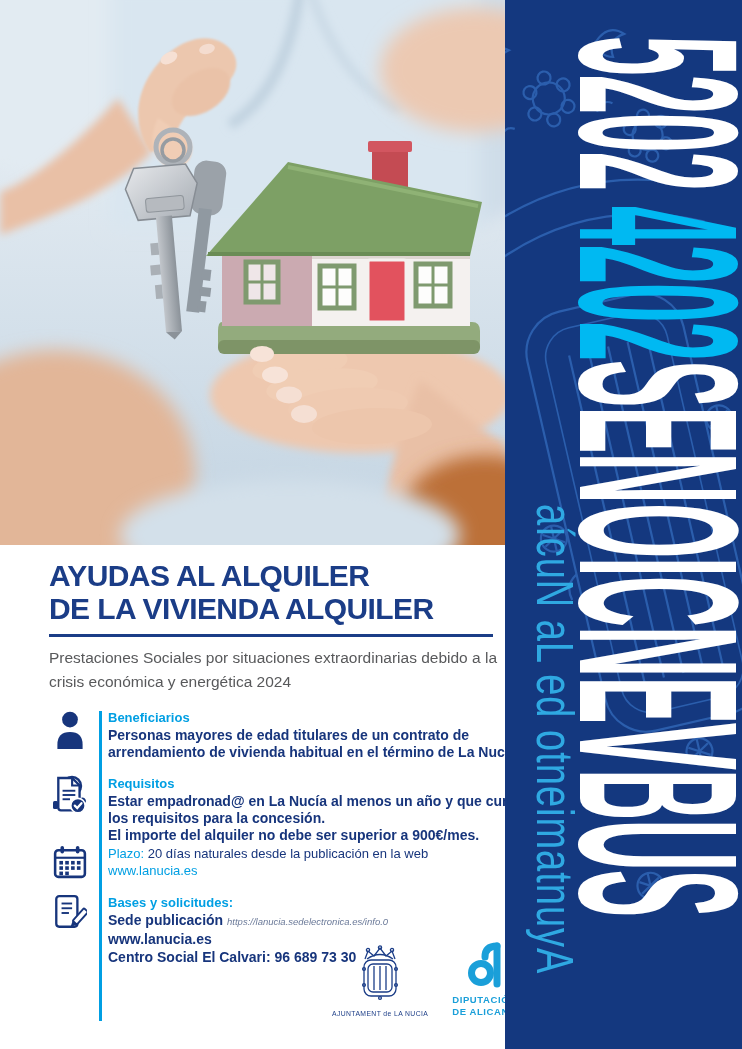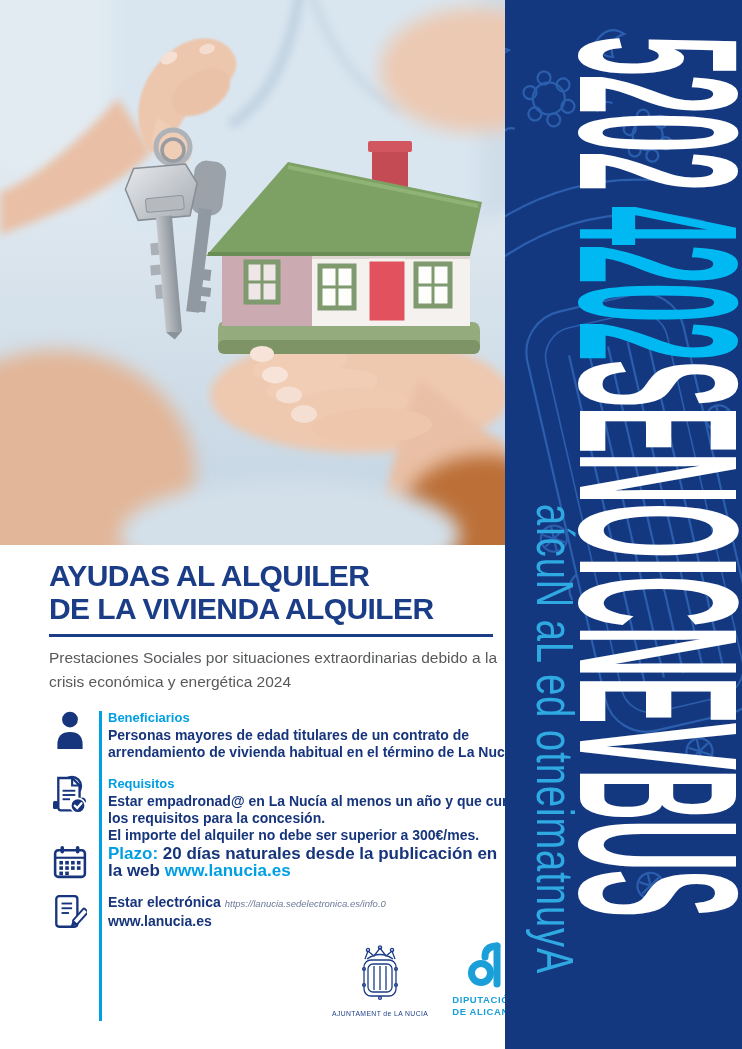--- a/index.html
+++ b/index.html
@@ -12,21 +12,21 @@
   .title{margin:14px 0 0 48px;color:#1b3d87;font-size:30px;line-height:33px;
          font-weight:800;letter-spacing:-0.6px;}
   .rule{margin:9px 0 0 48px;width:444px;height:3px;background:#1b3d87;}
   .subtitle{margin:9px 0 0 48px;width:452px;color:#58595b;font-size:15.5px;line-height:24px;}
   .sections{position:relative;margin:15px 0 0 0;padding-left:107px;}
   .vline{position:absolute;left:98px;top:2px;width:2.5px;height:310px;background:#009fe3;}
   .section{position:relative;width:400px;}
   .sec-icon{position:absolute;left:-64px;top:0;width:52px;display:flex;justify-content:center;}
   .sec-h{color:#009fe3;font-size:13px;font-weight:700;line-height:17px;}
   .sec-b{color:#17357c;font-size:14px;font-weight:700;line-height:16.5px;margin-top:1px;}
-  .mix{color:#17357c;font-size:17px;font-weight:700;line-height:17px;}
+  .mix{color:#17357c;font-size:13px;font-weight:400;line-height:17px;}
   .mix .lbl{color:#009fe3;}
   .mix .lnk{color:#009fe3;}
   .url{color:#6b7a99;font-size:9.5px;font-style:italic;font-weight:400;}
   .mb1{margin-bottom:15px;} .mb2{margin-bottom:14px;} .mb3{margin-bottom:1px;} .mb4{margin-bottom:15px;}
   
   .logos{position:absolute;left:332px;top:940px;display:flex;align-items:flex-end;gap:24px;}
   .logo-blk{display:flex;flex-direction:column;align-items:center;}
   .crest-cap{margin-top:3px;color:#1b3d87;font-size:6.8px;letter-spacing:0.4px;white-space:nowrap;}
   .dipu-cap{margin-top:4px;color:#1a9fd9;font-size:9.5px;font-weight:700;letter-spacing:0.6px;
             line-height:11.5px;text-align:left;}
@@ -199,21 +199,21 @@
                 <line x1="9" y1="14" x2="21" y2="14"></line>
                 <line x1="9" y1="18" x2="21" y2="18"></line>
                 <line x1="9" y1="22" x2="16" y2="22"></line>
               </g>
             <circle cx="23.5" cy="28" r="6.8" fill="#17357c" stroke="#fff" stroke-width="1.6"></circle>
             <path d="M20.5,28 l2.3,2.3 l4,-4.6" fill="none" stroke="#fff" stroke-width="2.1" stroke-linecap="round"></path>
           </svg>
         </span>
         <div class="sec-h">Requisitos</div>
         <div class="sec-b" style="width:440px">Estar empadronad@ en La Nucía al menos un año y que cumpla los requisitos para la concesión.</div>
-        <div class="sec-b">El importe del alquiler no debe ser superior a 300€/mes.</div>
+        <div class="sec-b">El importe del alquiler no debe ser superior a 900€/mes.</div>
       </div>
 
       <div class="section mb4">
         <span class="sec-icon">
           <svg width="34" height="34" viewBox="0 0 32 32">
             <rect x="2" y="5" width="28" height="25" rx="3" fill="#fff" stroke="#17357c" stroke-width="2.4"></rect>
             <rect x="7" y="1" width="3.4" height="7" rx="1.7" fill="#17357c"></rect>
             <rect x="21.5" y="1" width="3.4" height="7" rx="1.7" fill="#17357c"></rect>
             <line x1="2" y1="12" x2="30" y2="12" stroke="#17357c" stroke-width="2"></line>
             <g fill="#17357c">
@@ -243,22 +243,24 @@
                 <line x1="8" y1="9" x2="18" y2="9"></line>
                 <line x1="8" y1="13.5" x2="18" y2="13.5"></line>
                 <line x1="8" y1="18" x2="15" y2="18"></line>
               </g>
             <g transform="rotate(42 23 24)">
               <rect x="20.5" y="12" width="5.4" height="16" rx="1.2" fill="#fff" stroke="#17357c" stroke-width="1.8"></rect>
               <path d="M20.5,28 l2.7,6 l2.7,-6 z" fill="#17357c"></path>
             </g>
           </svg>
         </span>
-        <div class="sec-b"><span>Estar electrónica</span>&nbsp;<span class="url">https://lanucia.sedelectronica.es/info.0</span></div>
+        <div class="sec-h">Bases y solicitudes:</div>
+        <div class="sec-b"><span>Sede publicación</span>&nbsp;<span class="url">https://lanucia.sedelectronica.es/info.0</span></div>
         <div class="sec-b">www.lanucia.es</div>
+        <div class="sec-b">Centro Social El Calvari: 96 689 73 30</div>
       </div>
     </div>
   </div>
 
   <div class="logos">
     <div class="logo-blk">
       <svg width="86" height="62" viewBox="0 0 86 62">
         <g stroke="#1b3d87" stroke-width="1.3" fill="none">
           <path d="M30,14 q13,-9 26,0"></path>
           <path d="M28,14 l3,-8 l6,5 l6,-8 l6,8 l6,-5 l3,8"></path>

